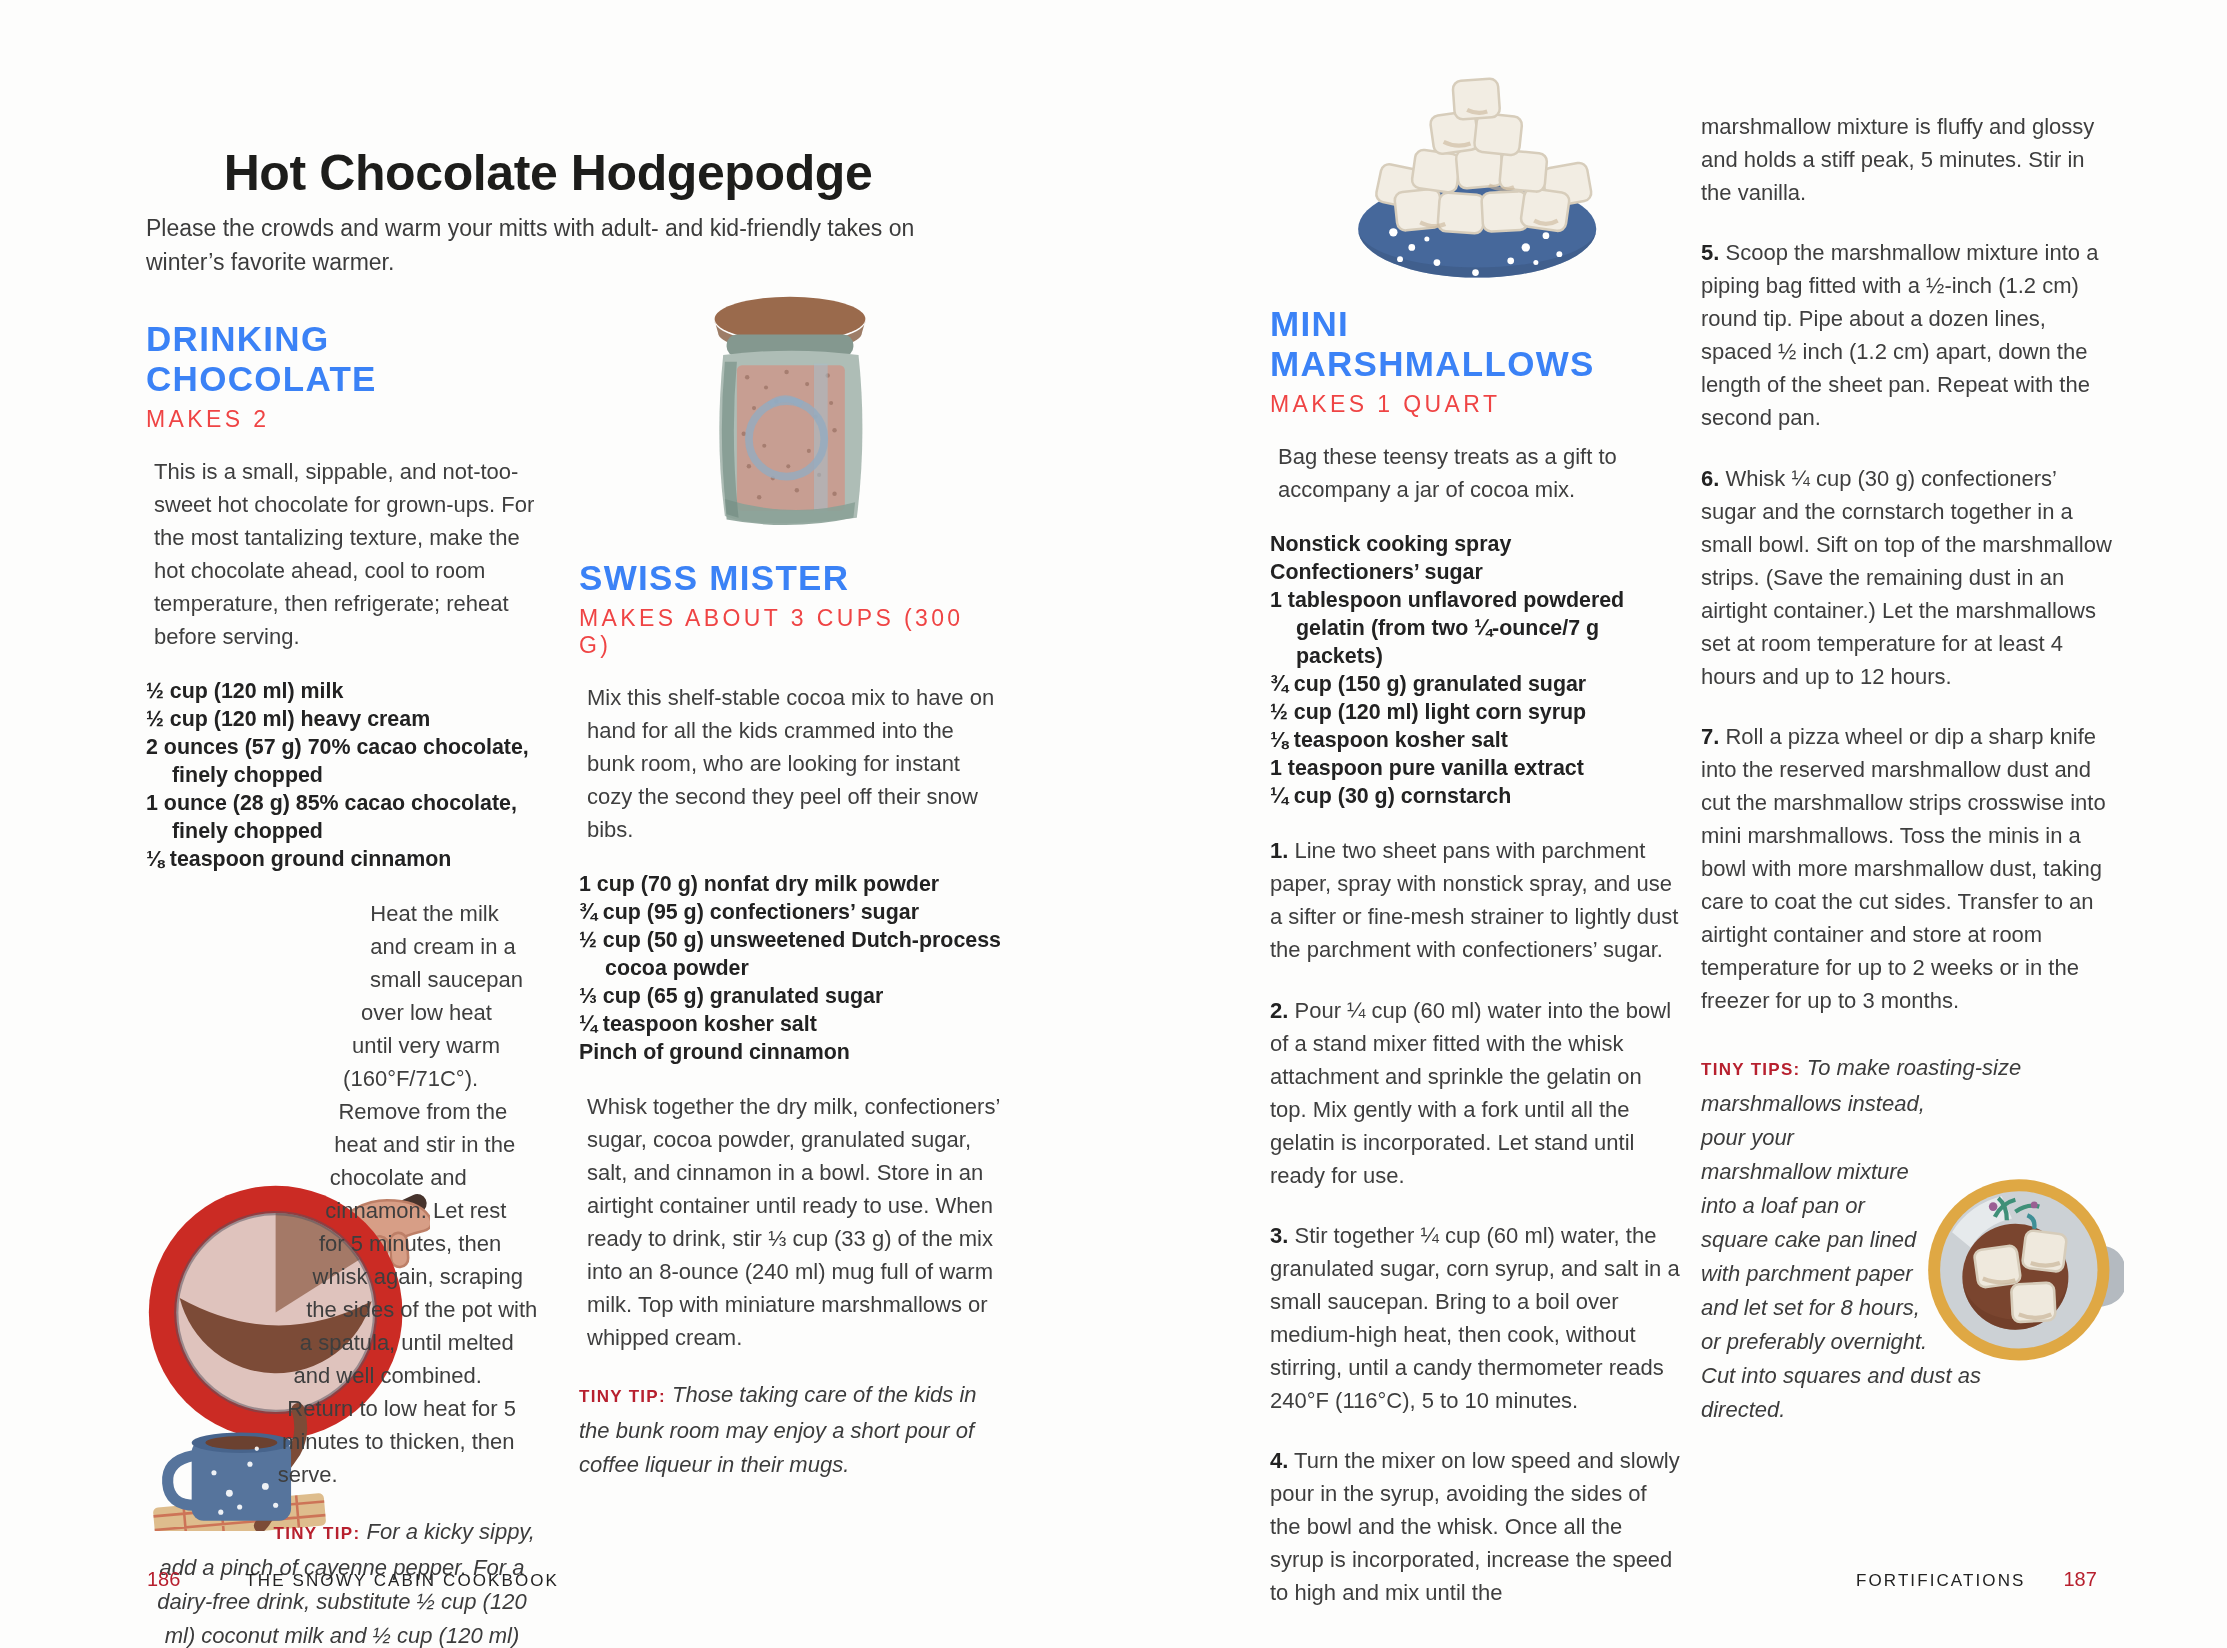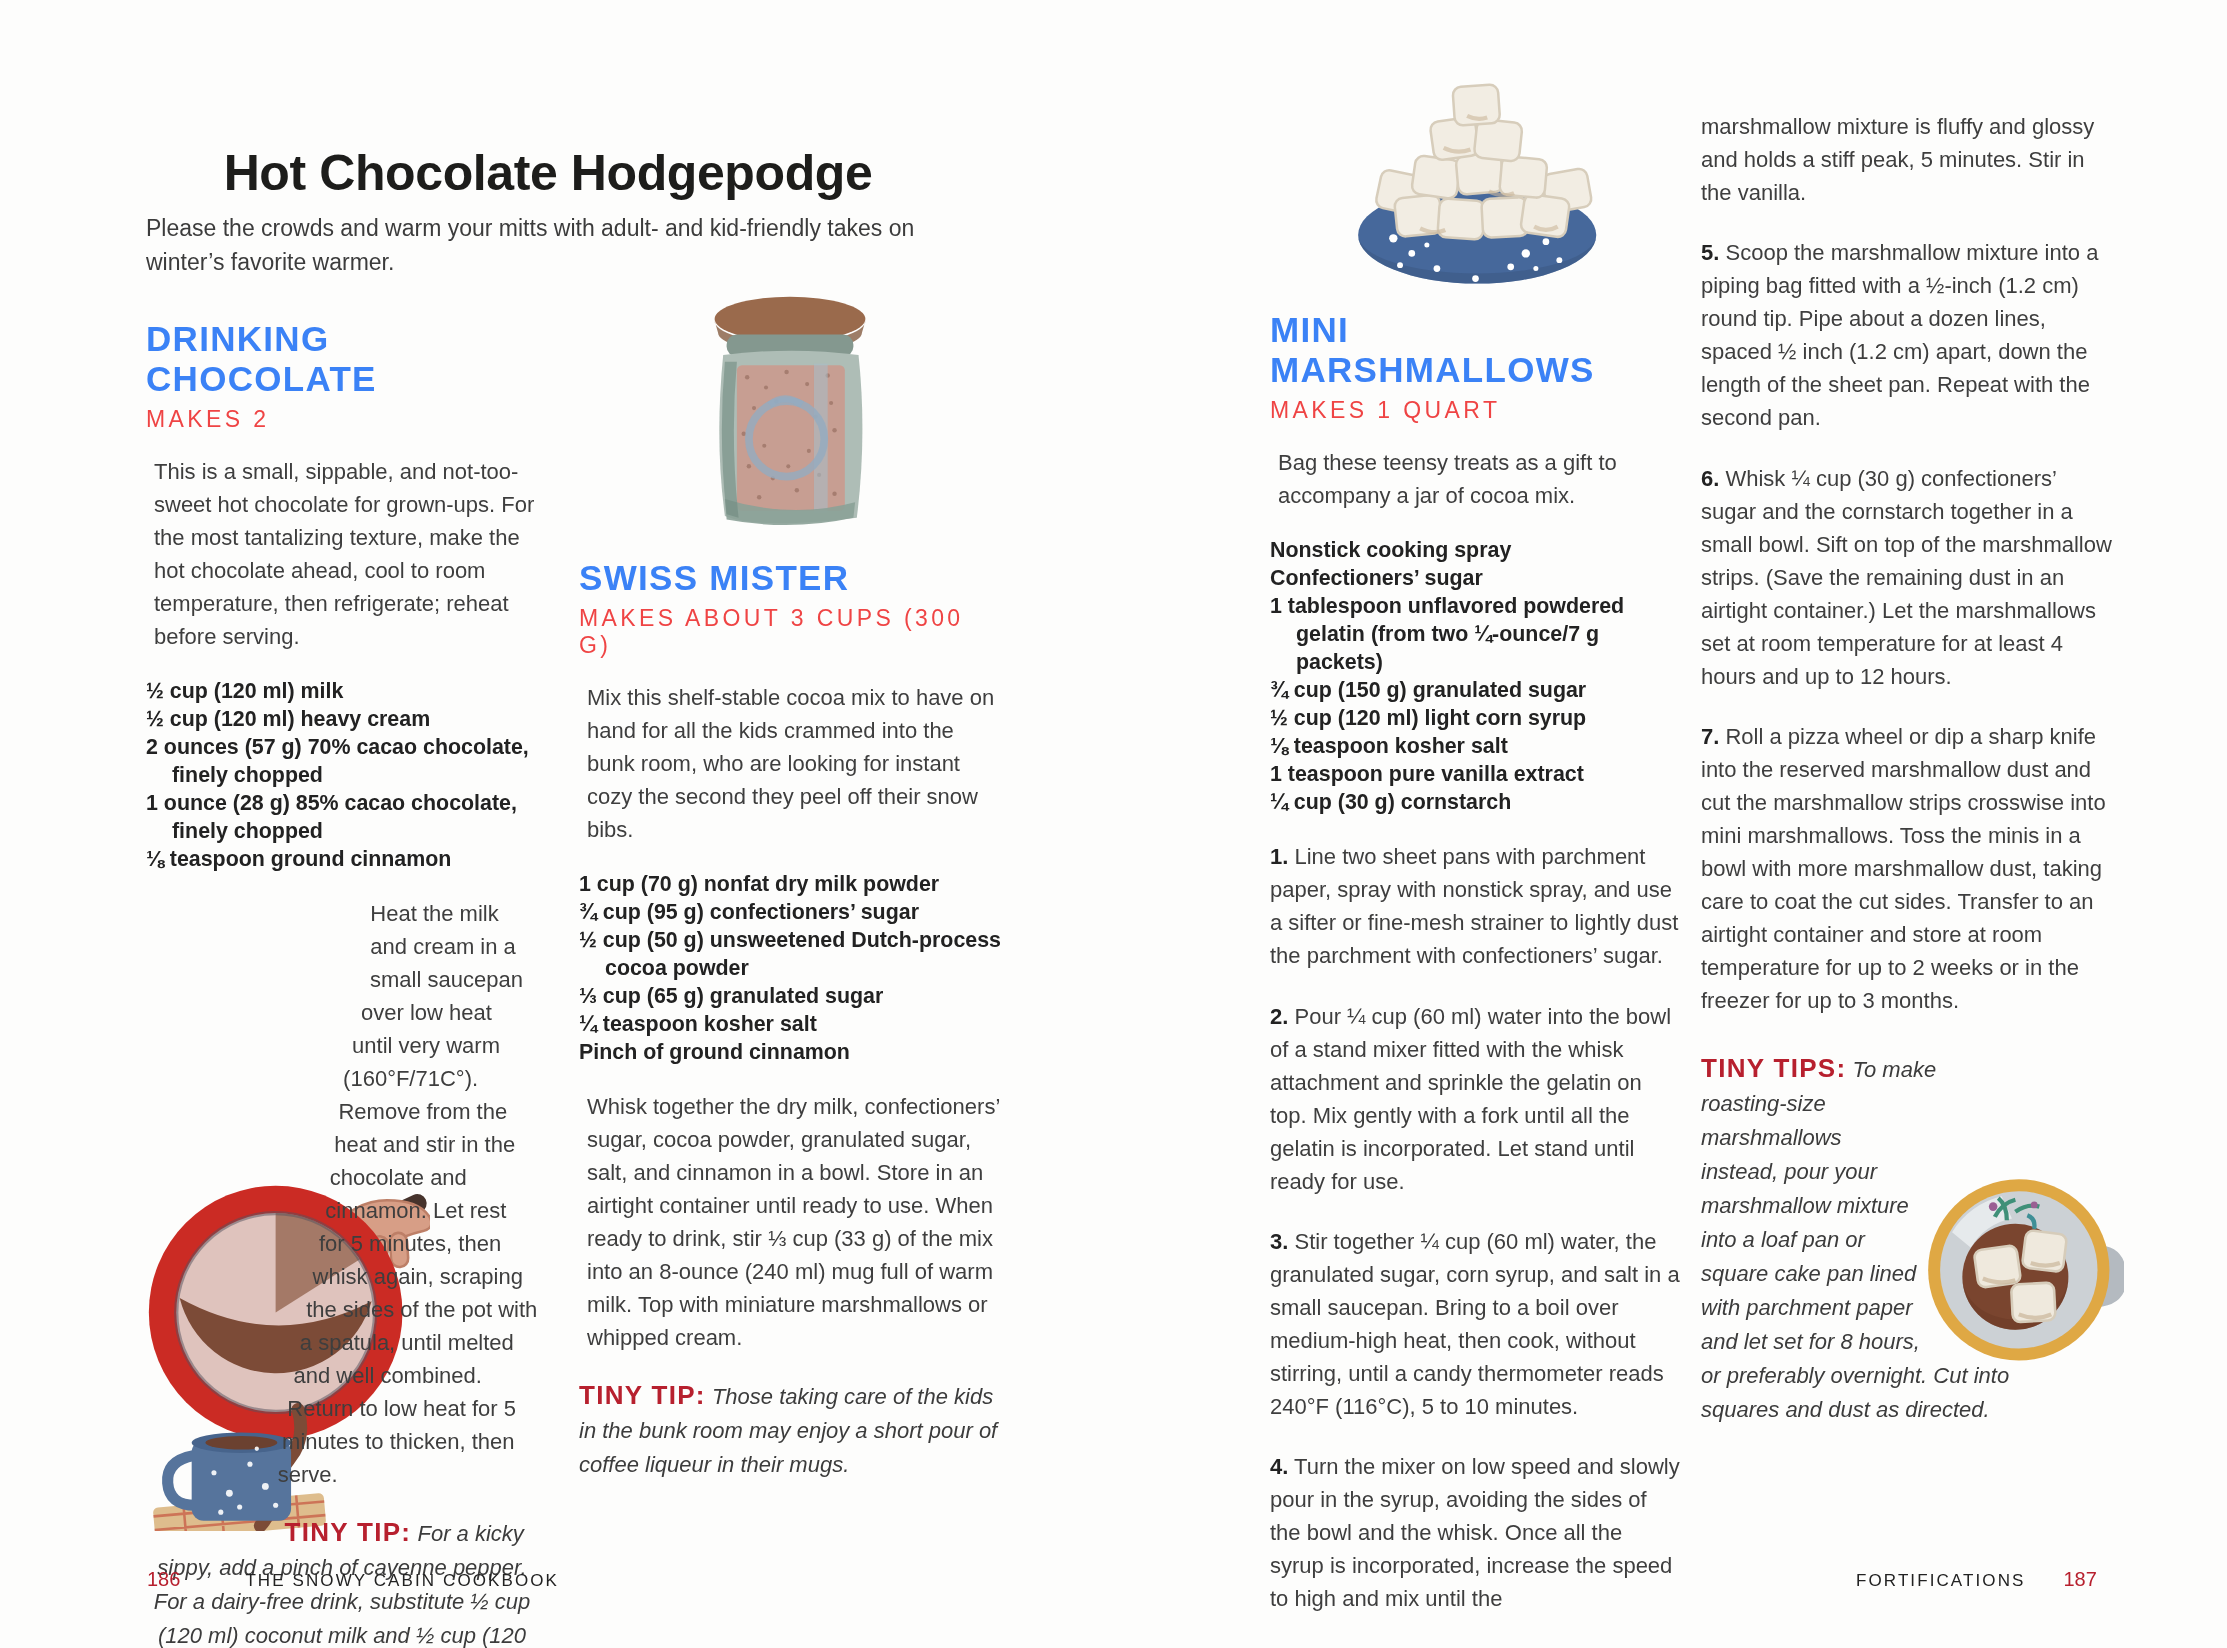--- a/index.html
+++ b/index.html
@@ -4,32 +4,32 @@
 <style>
   html,body{margin:0;padding:0;background:#ffffff;}
   .spread{position:relative;width:2227px;height:1648px;background:#fdfdfc;overflow:hidden;
           font-family:"Liberation Sans",sans-serif;color:#3e3e3e;}
   .page-title{position:absolute;left:137px;top:110px;width:822px;text-align:center;
               font-size:50px;font-weight:bold;color:#1d1d1b;letter-spacing:-0.4px;}
   .intro{position:absolute;left:146px;top:211px;width:822px;font-size:23px;line-height:34px;color:#3c3c3c;}
   .col{position:absolute;}
   .col1{left:146px;top:319px;width:392px;}
   .col2{left:579px;top:283px;width:422px;}
-  .col3{left:1270px;top:74px;width:410px;}
+  .col3{left:1270px;top:68px;width:410px;}
   .col4{left:1701px;top:110px;width:413px;}
   .recipe-title{font-size:35px;font-weight:bold;letter-spacing:1.3px;color:#3b82f6;margin:0 0 6.9px 0;}
   .makes{font-size:23px;letter-spacing:3.4px;color:#ef4444;margin:0 0 22px 0;}
   .body{font-size:22px;line-height:33px;margin:0 0 24px 8px;}
   .ings{margin:0 0 24px 0;}
   .ing{font-size:21.4px;line-height:28px;font-weight:bold;color:#222;
        padding-left:26px;text-indent:-26px;}
   .step{font-size:22px;line-height:33px;margin:0 0 27.4px 0;}
   .step b{color:#222;}
   .tip{font-size:22px;line-height:34px;font-style:italic;color:#3c3c3c;margin:0;}
-  .tip-label{font-style:normal;font-weight:bold;color:#b7202e;font-size:26px;letter-spacing:1.3px;}
+  .tip-label{font-style:normal;font-weight:bold;color:#b7202e;font-size:17px;letter-spacing:1.3px;}
   .tip-center{text-align:center;}
   .tip2{ text-indent:53px; }
   .illus{display:block;margin:0 auto 15.4px auto;}
   .pot-float{float:left;width:283px;height:377px;margin-top:257px;margin-left:-6.9px;
              shape-outside:polygon(0% 0%,74% 0%,74% 10%,64% 26%,58% 46%,50% 64%,43% 80%,37% 100%,0% 100%);
              shape-margin:12px;}
   .mug-float{float:right;width:201px;height:257px;margin-top:75px;margin-right:-10.3px;
              shape-outside:circle(47% at 60% 52%);shape-margin:10.3px;}
   .footer{position:absolute;font-size:17px;font-weight:normal;letter-spacing:2.1px;color:#222;}
   .footer .pagenum{color:#b7202e;font-size:20px;letter-spacing:0;}

